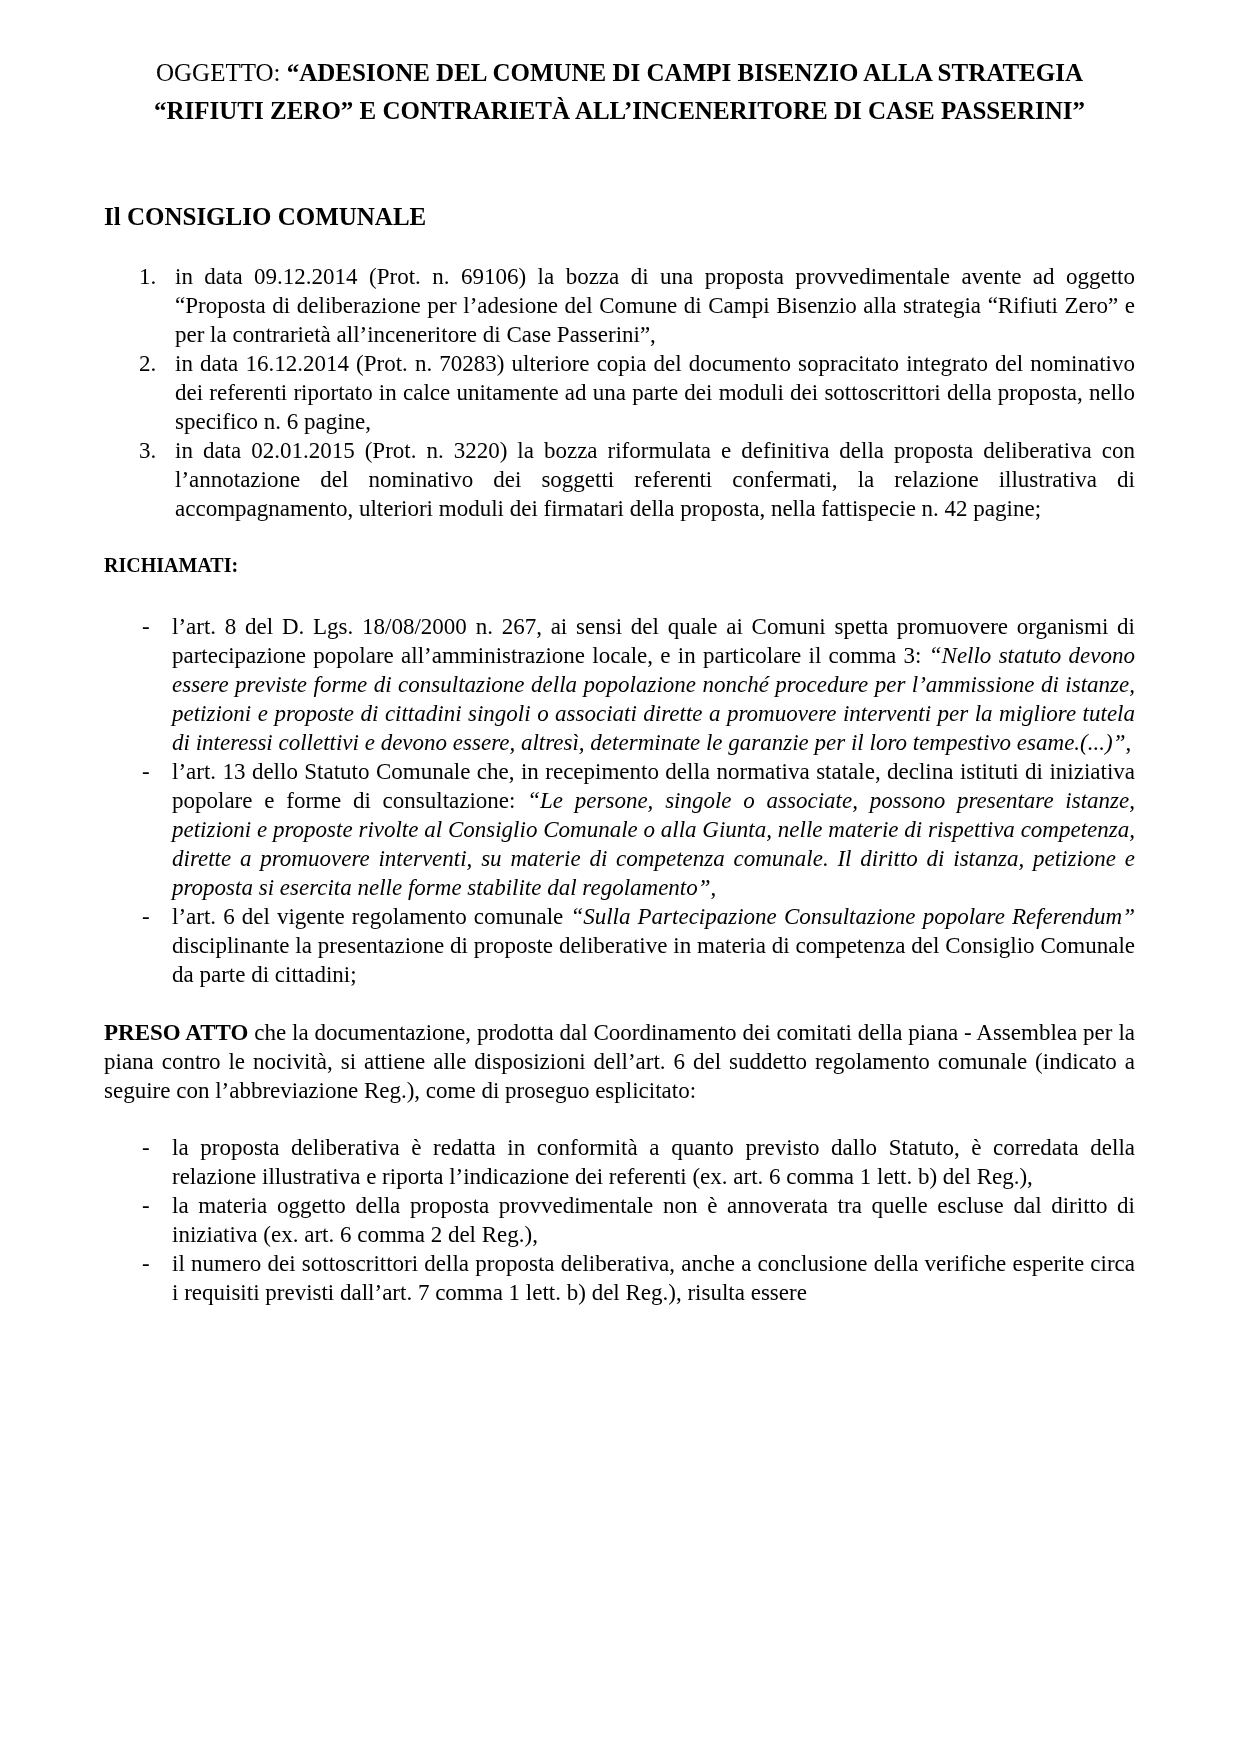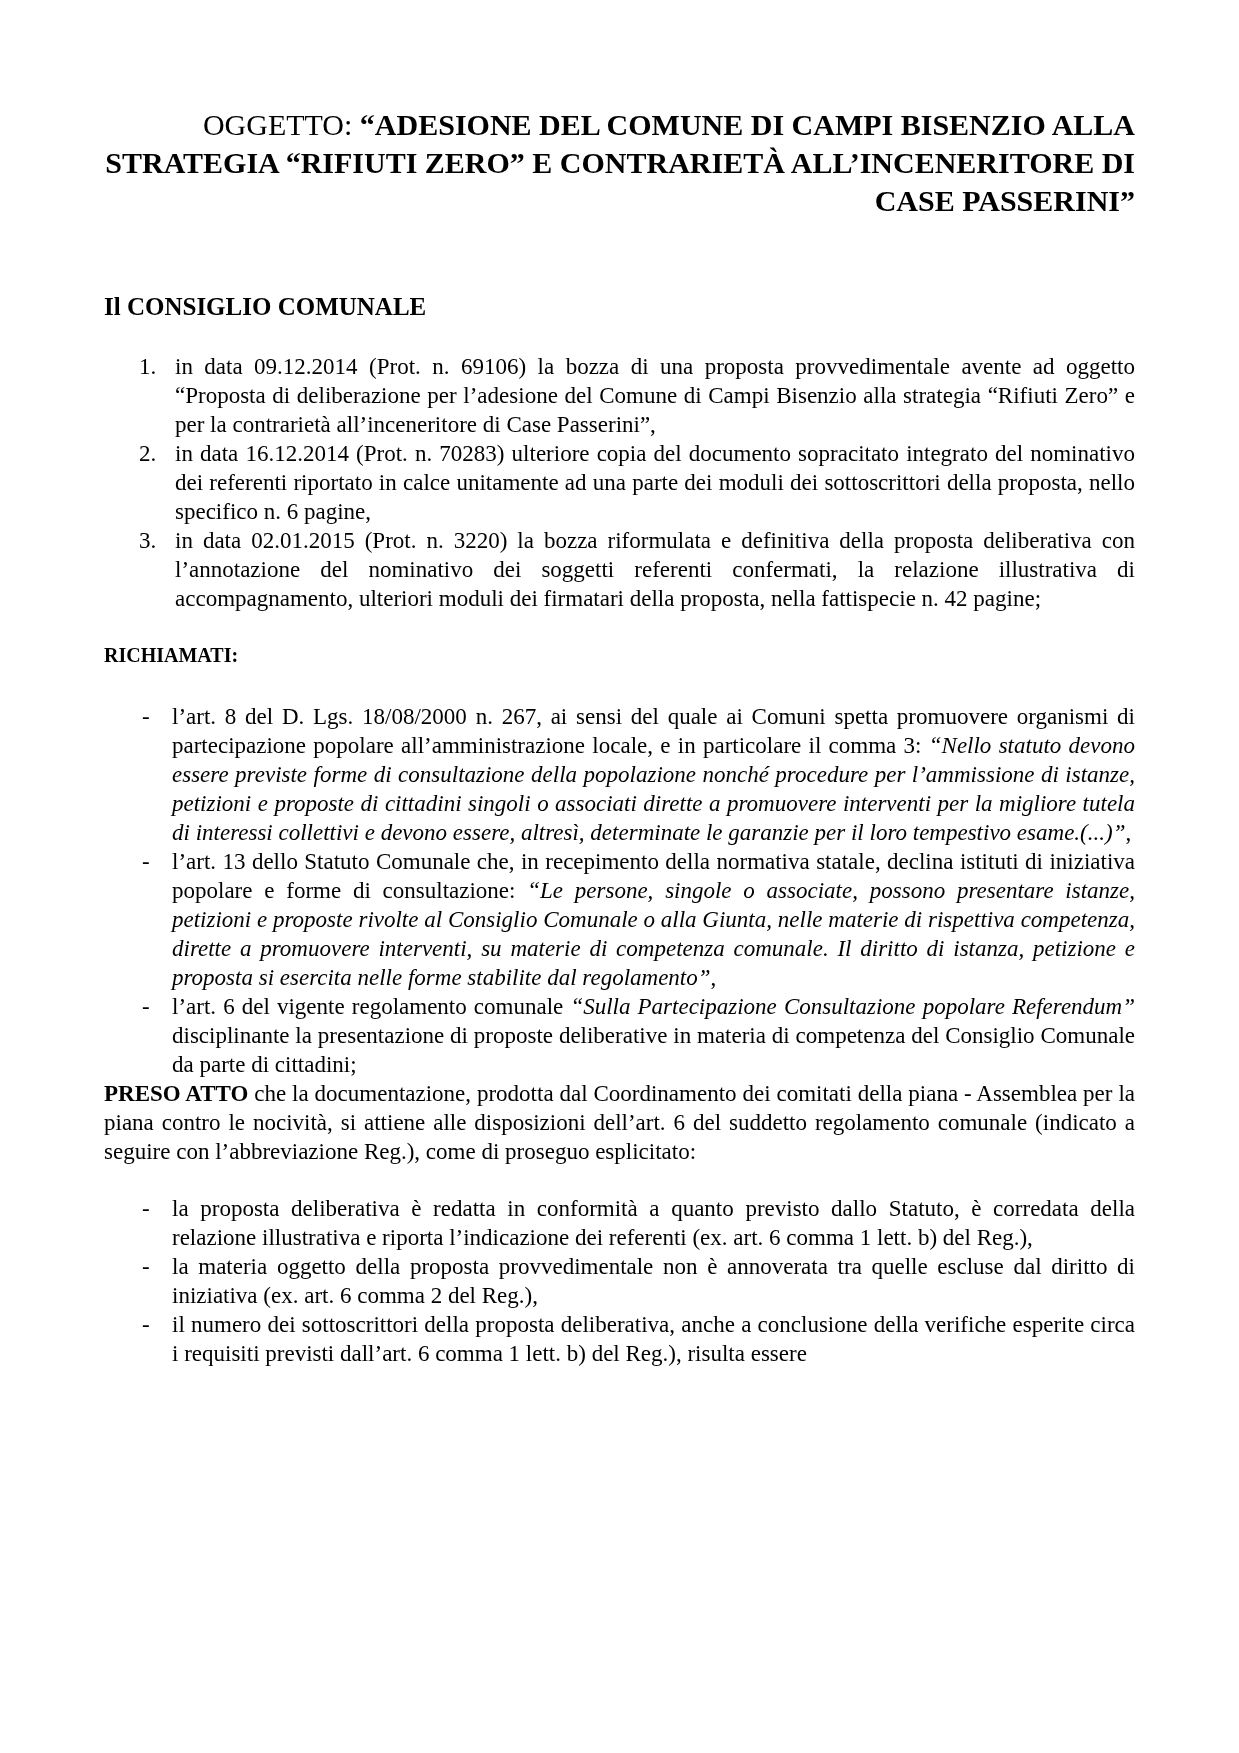--- a/index.html
+++ b/index.html
@@ -11,40 +11,40 @@
     overflow: hidden;
     font-family: "Liberation Serif", "DejaVu Serif", serif;
     color: #000000;
   }
   .page {
     position: absolute;
     inset: 0;
     padding: 0 104px;
   }
   .subject {
-    margin-top: 106px;
-    text-align: right;
-    font-size: 30px;
+    margin-top: 54px;
+    text-align: center;
+    font-size: 25px;
     line-height: 38px;
   }
   .subject b { font-weight: bold; }
   .heading {
     margin-top: 68px;
     text-align: left;
     font-size: 25px;
     line-height: 38px;
     font-weight: bold;
   }
   .para {
     font-size: 23px;
     line-height: 29px;
     text-align: justify;
   }
   .premesso { margin-top: 76px; }
-  .preso { }
+  .preso { margin-top: 29px; }
   .label {
     margin-top: 28px;
     font-size: 20px;
     line-height: 29px;
     font-weight: bold;
   }
   ol.num-list, ul.dash-list {
     margin-top: 26px;
     list-style: none;
     font-size: 23px;
@@ -83,16 +83,16 @@
       <li><span class="marker">-</span><span>l’art. 8 del D. Lgs. 18/08/2000 n. 267, ai sensi del quale ai Comuni spetta promuovere organismi di partecipazione popolare all’amministrazione locale, e in particolare il comma 3: </span><em>“Nello statuto devono essere previste forme di consultazione della popolazione nonché procedure per l’ammissione di istanze, petizioni e proposte di cittadini singoli o associati dirette a promuovere interventi per la migliore tutela di interessi collettivi e devono essere, altresì, determinate le garanzie per il loro tempestivo esame.(...)”</em><span>,</span></li>
       <li><span class="marker">-</span><span>l’art. 13 dello Statuto Comunale che, in recepimento della normativa statale, declina istituti di iniziativa popolare e forme di consultazione: </span><em>“Le persone, singole o associate, possono presentare istanze, petizioni e proposte rivolte al Consiglio Comunale o alla Giunta, nelle materie di rispettiva competenza, dirette a promuovere interventi, su materie di competenza comunale. Il diritto di istanza, petizione e proposta si esercita nelle forme stabilite dal regolamento”</em><span>,</span></li>
       <li><span class="marker">-</span><span>l’art. 6 del vigente regolamento comunale </span><em>“Sulla Partecipazione Consultazione popolare Referendum”</em><span> disciplinante la presentazione di proposte deliberative in materia di competenza del Consiglio Comunale da parte di cittadini;</span></li>
     </ul>
 
   <p class="para preso"><b>PRESO ATTO</b><span> che la documentazione, prodotta dal Coordinamento dei comitati della piana - Assemblea per la piana contro le nocività, si attiene alle disposizioni dell’art. 6 del suddetto regolamento comunale (indicato a seguire con l’abbreviazione Reg.), come di proseguo esplicitato:</span></p>
 
   <ul class="dash-list second">
       <li><span class="marker">-</span><span>la proposta deliberativa è redatta in conformità a quanto previsto dallo Statuto, è corredata della relazione illustrativa e riporta l’indicazione dei referenti (ex. art. 6 comma 1 lett. b) del Reg.),</span></li>
       <li><span class="marker">-</span><span>la materia oggetto della proposta provvedimentale non è annoverata tra quelle escluse dal diritto di iniziativa (ex. art. 6 comma 2 del Reg.),</span></li>
-      <li><span class="marker">-</span><span>il numero dei sottoscrittori della proposta deliberativa, anche a conclusione della verifiche esperite circa i requisiti previsti dall’art. 6 comma 1 lett. b) del Reg.), risulta essere</span></li>
+      <li><span class="marker">-</span><span>il numero dei sottoscrittori della proposta deliberativa, anche a conclusione della verifiche esperite circa i requisiti previsti dall’art. 7 comma 1 lett. b) del Reg.), risulta essere</span></li>
     </ul>
 
 </div>
 
 </body></html>

